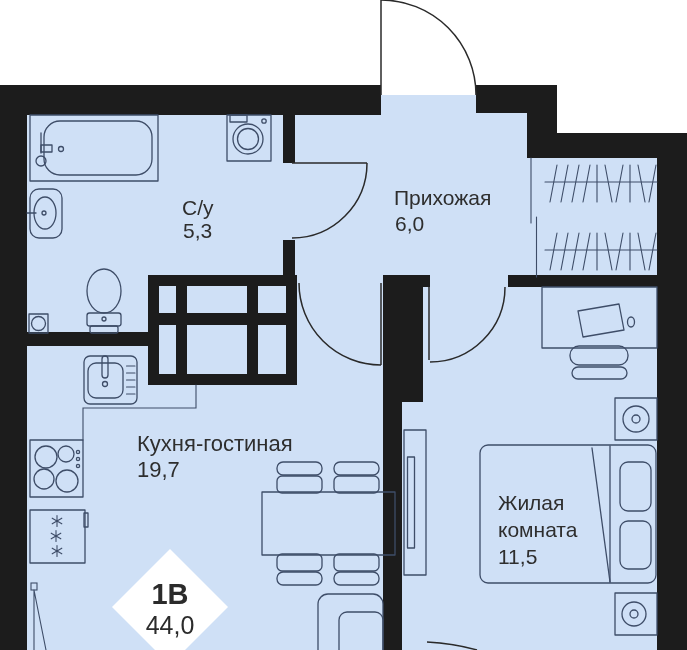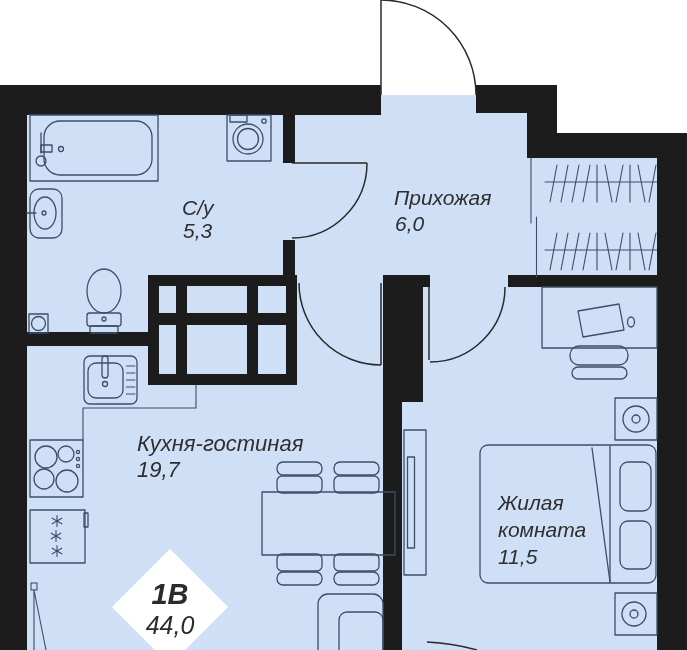--- a/index.html
+++ b/index.html
@@ -1,16 +1,16 @@
 <!DOCTYPE html>
 <html><head>
 <meta charset="utf-8">
 <style>
   html,body{margin:0;padding:0;background:#ffffff;}
-  .plan-wrap{width:687px;height:650px;overflow:hidden;background:#ffffff;font-style:italic;}
+  .plan-wrap{width:687px;height:650px;overflow:hidden;background:#ffffff;}
   svg{display:block;font-family:"Liberation Sans","DejaVu Sans",sans-serif;}
   .wall{fill:#1c1c1c;stroke:none;}
   .floor{fill:#cfe0f6;stroke:none;}
   .furn{fill:none;stroke:#3e4d68;stroke-width:1.3;stroke-linecap:round;stroke-linejoin:round;}
   .door{fill:none;stroke:#2a2a2a;stroke-width:1.5;stroke-linecap:butt;}
   .thin{fill:none;stroke:#3e4d68;stroke-width:1.1;stroke-linecap:round;}
   .label{fill:#2e2e2e;font-size:22px;}
   .label-sm{fill:#2e2e2e;font-size:21px;}
   .badge-title{fill:#2b2b2b;font-size:29px;font-weight:bold;text-anchor:middle;}
   .badge-area{fill:#2b2b2b;font-size:25px;text-anchor:middle;}

